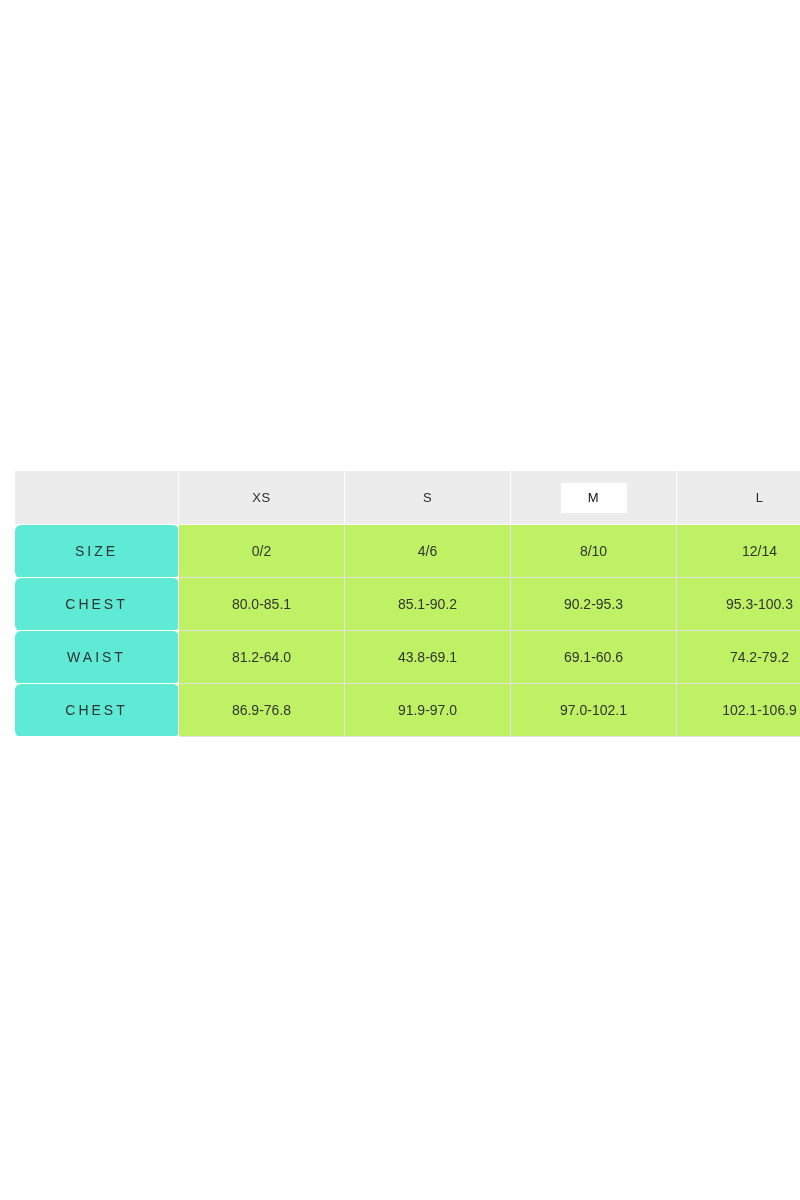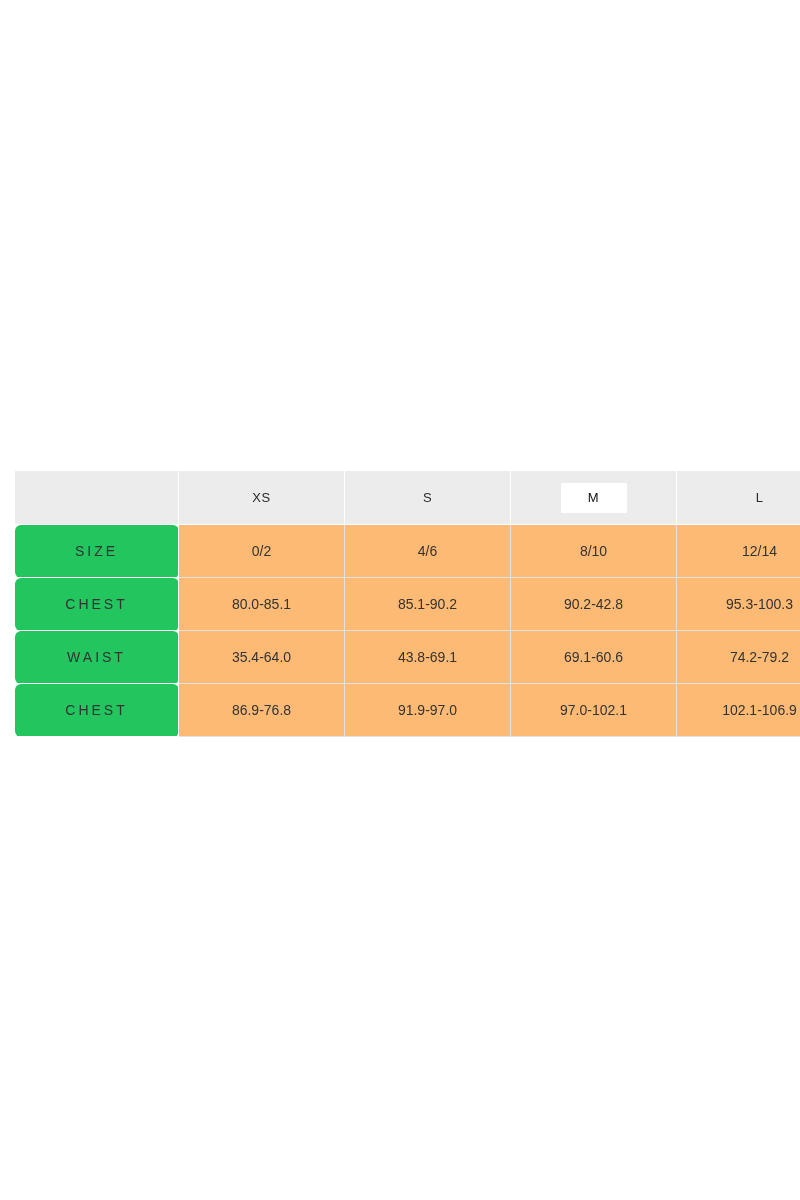--- a/index.html
+++ b/index.html
@@ -66,30 +66,30 @@
     width: 66px;
     height: 30px;
     line-height: 30px;
     background: #ffffff;
     font-size: 13px;
     color: #111111;
   }
 
   
   td.row-label {
-    background: #22c55e;
+    background: #5eead4;
     font-size: 15px;
     letter-spacing: 3px;
     color: #2b2b2b;
     border-radius: 6px;
   }
 
   
   td.value {
-    background: #fdba74;
+    background: #bef264;
     font-size: 14.5px;
     color: #333333;
   }
 
   
   tr.data-row td.value {
     border-top: 1px solid #e2e2e2;
     border-bottom: 1px solid #e2e2e2;
     border-left: 1px solid #e2e2e2;
     border-right: 1px solid #e2e2e2;
@@ -127,26 +127,26 @@
         <td class="row-label">SIZE</td>
         <td class="value">0/2</td>
         <td class="value">4/6</td>
         <td class="value">8/10</td>
         <td class="value">12/14</td>
       </tr>
       <tr class="data-row">
         <td class="row-label">CHEST</td>
         <td class="value">80.0-85.1</td>
         <td class="value">85.1-90.2</td>
-        <td class="value">90.2-42.8</td>
+        <td class="value">90.2-95.3</td>
         <td class="value">95.3-100.3</td>
       </tr>
       <tr class="data-row">
         <td class="row-label">WAIST</td>
-        <td class="value">35.4-64.0</td>
+        <td class="value">81.2-64.0</td>
         <td class="value">43.8-69.1</td>
         <td class="value">69.1-60.6</td>
         <td class="value">74.2-79.2</td>
       </tr>
       <tr class="data-row">
         <td class="row-label">CHEST</td>
         <td class="value">86.9-76.8</td>
         <td class="value">91.9-97.0</td>
         <td class="value">97.0-102.1</td>
         <td class="value">102.1-106.9</td>

